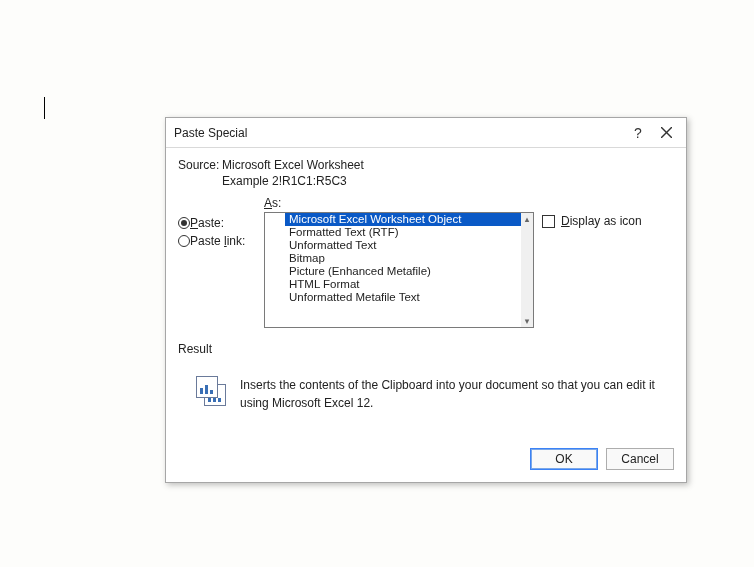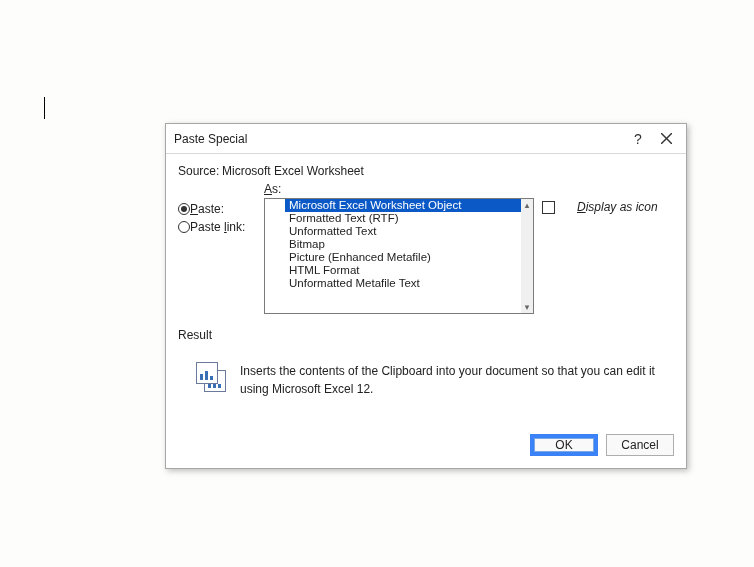--- a/index.html
+++ b/index.html
@@ -13,21 +13,21 @@
     position: relative;
   }
   .cursor {
     position: absolute;
     left: 44px; top: 97px;
     width: 1px; height: 22px;
     background: #000;
   }
   .dialog {
     position: absolute;
-    left: 165px; top: 123px;
+    left: 165px; top: 117px;
     width: 522px;
     background: #fff;
     border: 1px solid #a6a6a6;
     box-shadow: 2px 2px 6px rgba(0,0,0,0.25);
   }
   .titlebar {
     display: flex;
     align-items: center;
     height: 30px;
     padding: 0 8px;
@@ -98,21 +98,21 @@
   .listbox .sb {
     position: absolute; right: 0; top: 0; bottom: 0;
     width: 12px; background: #f0f0f0;
     display: flex; flex-direction: column; justify-content: space-between;
   }
   .sb .arrow {
     height: 12px; display: flex; align-items: center; justify-content: center;
     color: #666; font-size: 9px;
   }
   .rightcol { flex: 1; padding-top: 18px; }
-  .checkbox-row { display: flex; align-items: center; gap: 22px; font-style: italic; }
+  .checkbox-row { display: flex; align-items: center; gap: 6px; }
   .checkbox-box {
     width: 13px; height: 13px;
     border: 1px solid #333;
     flex-shrink: 0;
     background: #fff;
   }
   .result-section { margin-top: 14px; }
   .result-label { margin-bottom: 20px; }
   .result-body { display: flex; gap: 10px; padding-left: 18px; }
   .result-icon {
@@ -141,21 +141,21 @@
   .btn {
     min-width: 68px; height: 22px;
     border: 1px solid #adadad;
     background: #f9f9f9;
     display: flex; align-items: center; justify-content: center;
     font-size: 12px;
     padding: 0 12px;
     cursor: default;
   }
   .btn.default {
-    border: 4px solid #3b82f6;
+    border: 1px solid #3b82f6;
     box-shadow: 0 0 0 1px #7aa7e8 inset;
   }
 </style>
 </head>
 <body>
 
 <div class="cursor"></div>
 
 <div class="dialog">
   <div class="titlebar">
@@ -166,20 +166,21 @@
           <line x1="0" y1="0" x2="10" y2="10" stroke="#333" stroke-width="1.3"></line>
           <line x1="10" y1="0" x2="0" y2="10" stroke="#333" stroke-width="1.3"></line>
         </svg>
     </span>
   </div>
   <div class="body">
     <div class="source-row">
       <span class="source-label">Source:</span>
       <span class="source-val">Microsoft Excel Worksheet</span>
     </div>
+    <div class="source-sub">Example 2!R1C1:R5C3</div>
 
     <div class="mid">
       <div class="radios">
         <div class="radio-row">
           <span class="radio-outer">
               <span class="radio-inner"></span>
             </span>
           <span><span class="u">P</span>aste:</span>
         </div>
         <div class="radio-row">

